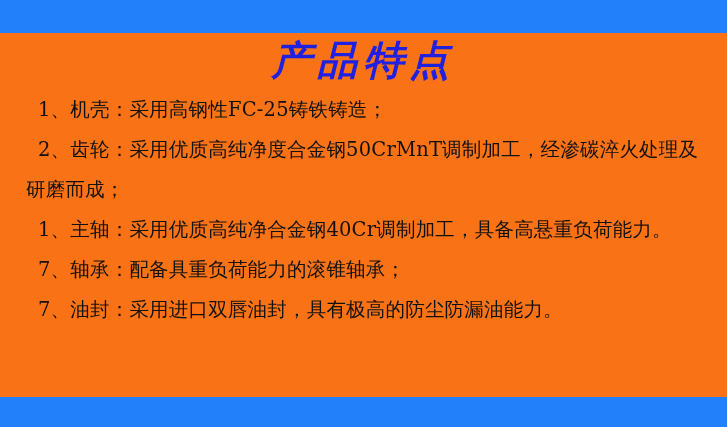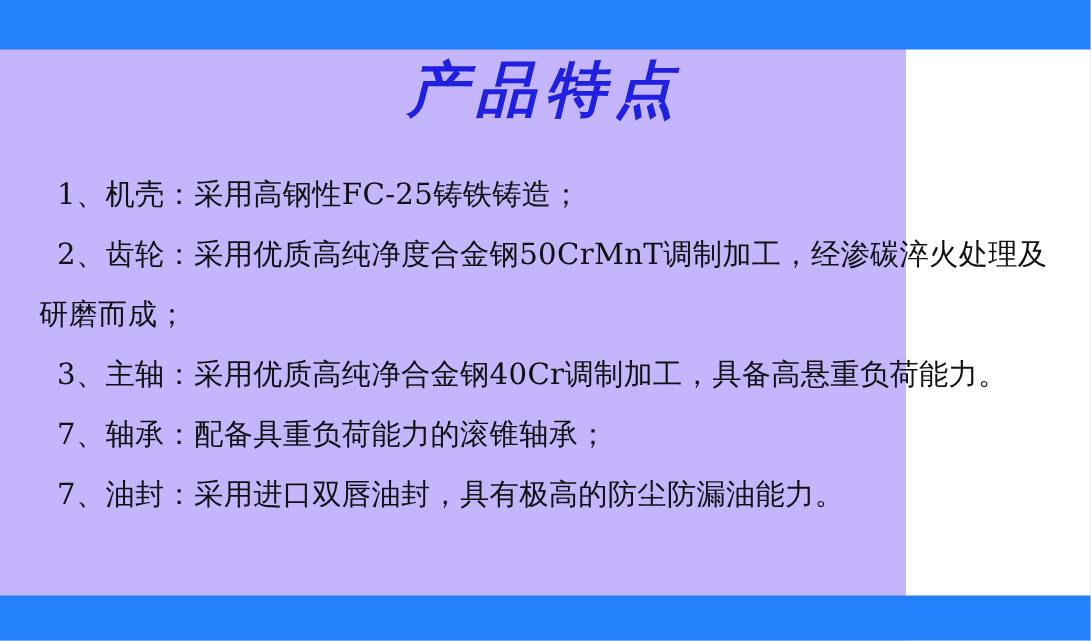--- a/index.html
+++ b/index.html
@@ -8,23 +8,23 @@
     background: #ffffff;
   }
   body {
     width: 727px;
     height: 427px;
     overflow: hidden;
     font-family: "Liberation Serif", "DejaVu Serif", serif;
   }
   .poster {
     position: relative;
-    width: 604px;
+    width: 727px;
     height: 427px;
-    background: #c4b5fd;
+    background: #f97316;
     box-sizing: border-box;
   }
   .band {
     position: absolute;
     left: 0;
     width: 727px;
     background: #2280fa;
   }
   .band-top {
     top: 0;
@@ -50,21 +50,20 @@
     white-space: nowrap;
   }
   .features {
     position: absolute;
     top: 90px;
     left: 0;
     width: 727px;
     padding: 0 22px 0 26px;
     box-sizing: border-box;
     color: #111111;
-    margin-top: 20px;
   }
   .feature-line {
     font-family: "DejaVu Serif", "Liberation Serif", serif;
     font-size: 19.5px;
     line-height: 40px;
     color: #111111;
     text-indent: 12px;
     letter-spacing: 0.2px;
     white-space: normal;
     word-break: break-all;
@@ -75,20 +74,20 @@
 
 <div class="poster">
 
   <div class="band band-top"></div>
 
   <div class="title">产品特点</div>
 
   <div class="features">
     <div class="feature-line">1、机壳：采用高钢性FC-25铸铁铸造；</div>
     <div class="feature-line">2、齿轮：采用优质高纯净度合金钢50CrMnT调制加工，经渗碳淬火处理及研磨而成；</div>
-    <div class="feature-line">3、主轴：采用优质高纯净合金钢40Cr调制加工，具备高悬重负荷能力。</div>
+    <div class="feature-line">1、主轴：采用优质高纯净合金钢40Cr调制加工，具备高悬重负荷能力。</div>
     <div class="feature-line">7、轴承：配备具重负荷能力的滚锥轴承；</div>
     <div class="feature-line">7、油封：采用进口双唇油封，具有极高的防尘防漏油能力。</div>
   </div>
 
   <div class="band band-bottom"></div>
 
 </div>
 
 </body></html>

